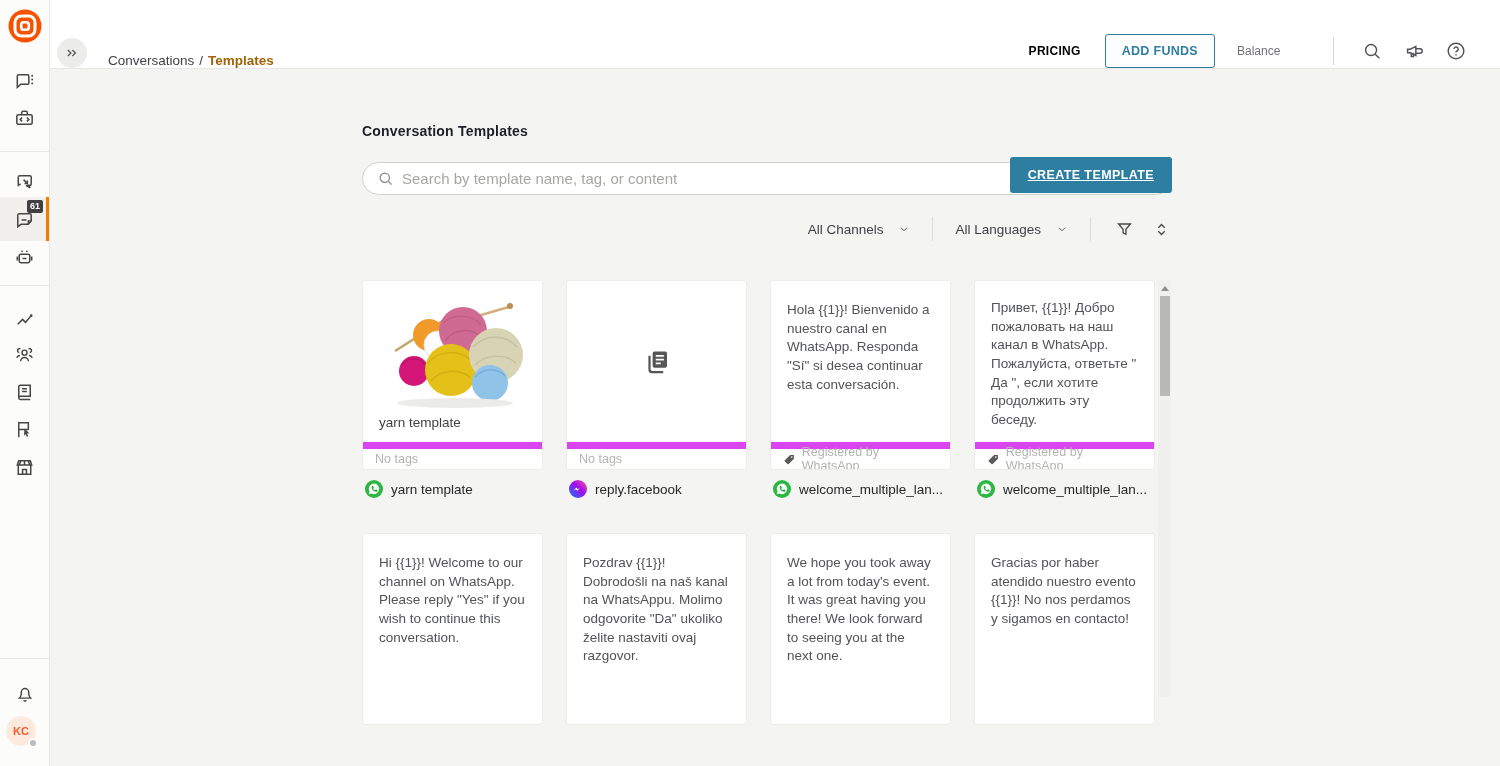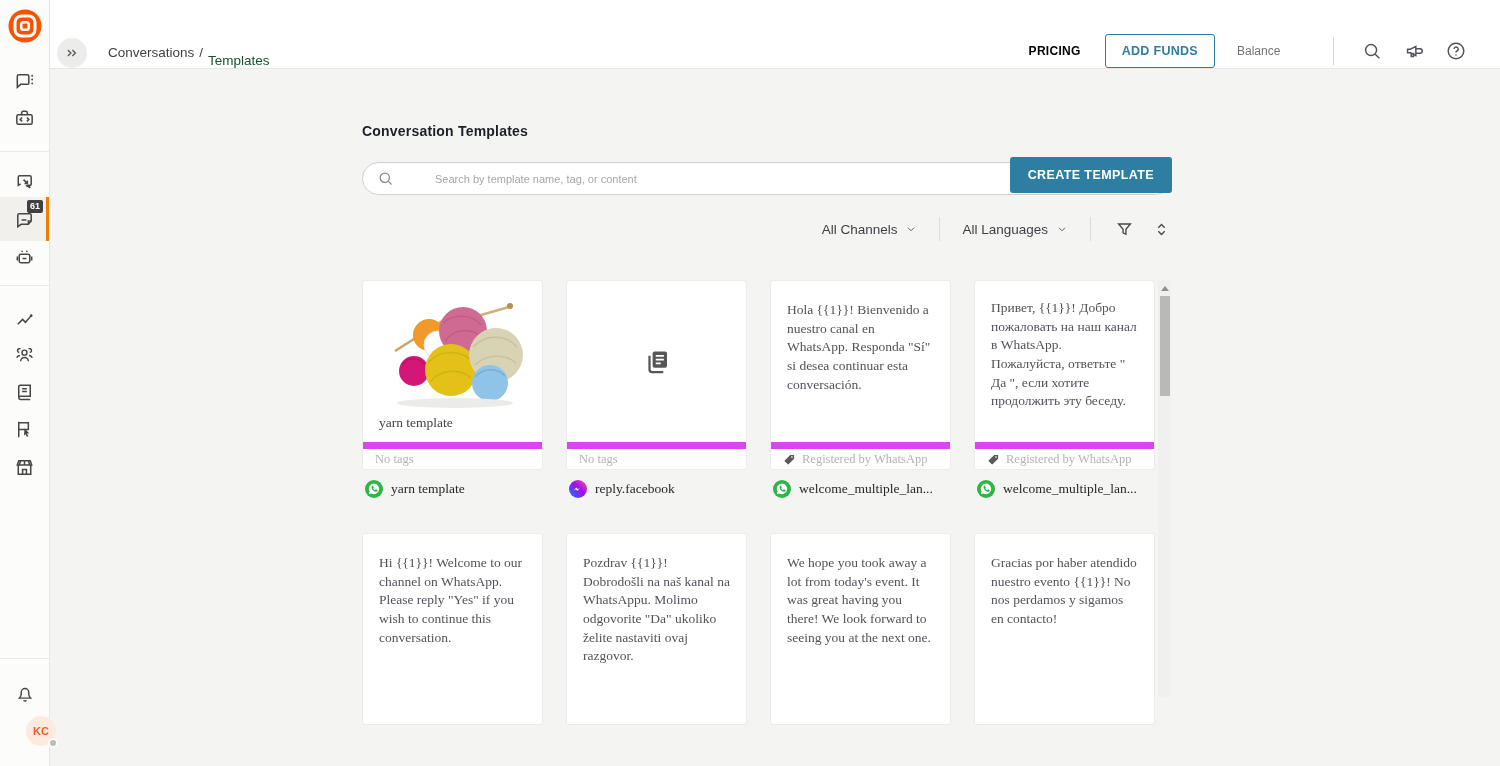--- a/index.html
+++ b/index.html
@@ -12,33 +12,33 @@
     background:#fcfcfb; border-right:1px solid #e6e6e4; z-index:5; }
   .logo { position:absolute; left:8px; top:9px; width:34px; height:34px; cursor:pointer; }
   .nav-item { position:absolute; left:0; width:49px; height:40px; display:flex;
     align-items:center; justify-content:center; cursor:pointer; }
   .nav-item svg { stroke:#474747; }
   .nav-item.active-item { background:#f2f0ed; height:44px; }
   .active-bar { position:absolute; right:0; top:0; width:3px; height:44px; background:#f07d00; }
   .badge { position:absolute; top:3px; right:6px; background:#404040; color:#fff;
     font-size:9px; font-weight:bold; line-height:1; padding:2px 3px; border-radius:2px; }
   .side-divider { position:absolute; left:0; width:49px; height:1px; background:#e8e8e6; }
-  .avatar { position:absolute; left:26px; top:716px; width:30px; height:30px; border-radius:50%;
+  .avatar { position:absolute; left:6px; top:716px; width:30px; height:30px; border-radius:50%;
     background:#fdeade; color:#f25c2b; font-size:11px; font-weight:bold;
     display:flex; align-items:center; justify-content:center; cursor:pointer; }
   .status-dot { position:absolute; right:-2px; bottom:-2px; width:10px; height:10px;
     border-radius:50%; background:#bdbdbd; border:2px solid #fcfcfb; }
 
   
   .topbar { position:absolute; left:50px; top:17px; width:1450px; height:52px; background:#fff;
     border-bottom:1px solid #e7e7e5; display:flex; align-items:flex-end; z-index:4; }
   .collapse-btn { margin-left:7px; width:30px; height:30px; border-radius:50%; border:none;
     background:#ececeb; display:flex; align-items:center; justify-content:center; cursor:pointer; }
   .breadcrumb { margin-left:21px; font-size:13.5px; color:#3f3f46; display:flex; gap:5px; }
-  .breadcrumb .current { color:#14532d; font-weight:normal;margin-top:8px; }
+  .breadcrumb .current { color:#a16207; font-weight:bold; }
   .top-right { margin-left:auto; display:flex; align-items:center; }
   .pricing-btn { border:none; background:none; color:#000000; font-weight:bold;
     font-size:12px; letter-spacing:.3px; cursor:pointer; }
   .add-funds-btn { margin-left:24px; border:1px solid #2e7ea1; background:#fff; color:#2e7ea1;
     font-weight:bold; font-size:12.5px; letter-spacing:.3px; padding:9px 16px;
     border-radius:3px; cursor:pointer; }
   .balance { margin-left:22px; width:96px; align-self:flex-start; padding-top:10px;
     font-size:12px; color:#71717a; }
   .vdiv { width:1px; height:28px; background:#d6d6d4; margin-right:26px; }
   .top-icon-btn { border:none; background:none; width:24px; height:24px; margin-right:18px;
@@ -49,39 +49,39 @@
   .main-area { position:absolute; left:50px; top:52px; width:1450px; height:714px;
     background:#f4f4f2; overflow:hidden; }
   .content { position:absolute; left:312px; top:0; width:810px; height:714px; }
   .page-title { margin-top:71px; font-size:14px; color:#1c2026; letter-spacing:.2px; }
   .desc { margin-top:9px; width:410px; font-size:13.5px; line-height:1.45; color:#52525b; }
   .learn-more { color:#2e7ea1; font-weight:bold; text-decoration:underline; cursor:pointer;
     white-space:nowrap; }
   .learn-more svg { vertical-align:-2px; margin-left:3px; }
   .create-btn { position:absolute; right:0; top:105px; background:#2e7ea1; color:#fff;
     border:none; border-radius:3px; font-weight:bold; font-size:12.5px; letter-spacing:.4px;
-    padding:11px 18px; cursor:pointer; }
+    padding:11px 18px; cursor:pointer;text-decoration:underline; }
   .searchbar { margin-top:23px; width:810px; height:33px; background:#fff;
     border:1px solid #cfcfcd; border-radius:17px; display:flex; align-items:center;
     padding:0 14px; gap:8px; }
-  .searchbar input { flex:1; border:none; outline:none; font-size:11px; color:#3f3f46;
-    background:transparent; font-family:inherit;margin-left:33px; }
+  .searchbar input { flex:1; border:none; outline:none; font-size:15px; color:#3f3f46;
+    background:transparent; font-family:inherit; }
   .searchbar input::placeholder { color:#a6a6a4; }
   .filters { margin-top:22px; display:flex; align-items:center; justify-content:flex-end; }
   .dropdown { border:none; background:none; font-size:13.5px; color:#3f3f46; cursor:pointer;
-    display:flex; align-items:center; gap:8px; font-family:inherit; }
+    display:flex; align-items:center; gap:15px; font-family:inherit; }
   .filter-vdiv { width:1px; height:24px; background:#dcdcda; margin:0 22px; }
   .icon-btn { border:none; background:none; cursor:pointer; padding:0; width:22px; height:22px;
     display:flex; align-items:center; justify-content:center; }
   .icon-btn + .icon-btn { margin-left:15px; }
 
   
   .grid { position:relative; margin-top:39px; display:grid;
     grid-template-columns:repeat(4,181px); column-gap:23px; }
-  .cell { margin-bottom:33px;font-family:Liberation Serif, serif; }
+  .cell { margin-bottom:33px; }
   .card { width:181px; background:#fff; border:1px solid #ececea; border-radius:3px;
     cursor:pointer; overflow:hidden; }
   .card-body { height:161px; padding:20px 16px 0; font-size:13.5px; line-height:1.38;
     color:#52525b; position:relative; }
   .card-body.media { padding:10px 14px 0; }
   .media-name { position:absolute; left:16px; bottom:9px; color:#3f3f46; }
   .card-body.centered { display:flex; align-items:center; justify-content:center; padding:0; }
   .card-footer { height:27px; border-top:7px solid #d946ef; display:flex; align-items:center;
     gap:6px; padding:0 12px; font-size:12.5px; color:#b3b3b1; }
   .label-row { margin-top:8px; height:22px; display:flex; align-items:center; gap:8px;

